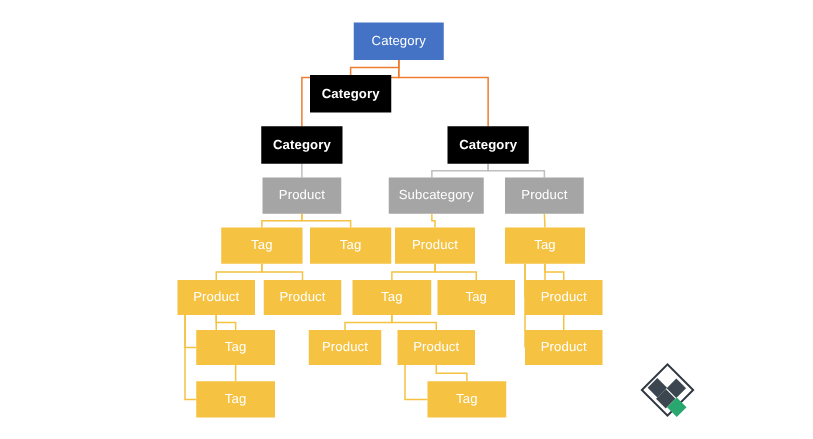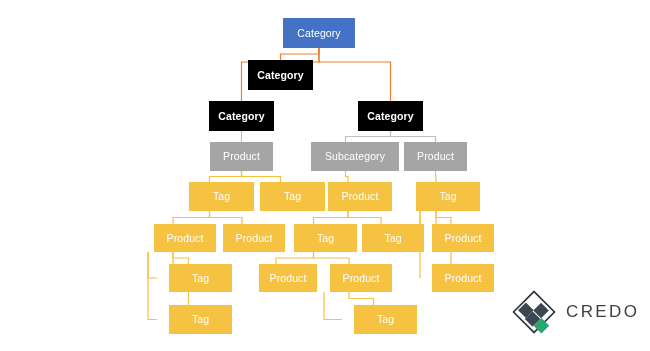--- a/index.html
+++ b/index.html
@@ -32,21 +32,21 @@
     font-size: 10.5px;
     letter-spacing: 0.1px;
     line-height: 1;
     box-sizing: border-box;
     white-space: nowrap;
     z-index: 2;
   }
   .node.blue   { background: #4472c4; }
   .node.orange { background: #000000; font-weight: bold; }
   .node.gray   { background: #a5a5a5; }
-  .node.yellow { background: #f5c242; margin-left: 12px; }
+  .node.yellow { background: #f5c242; }
 
   
   #credo-logo {
     position: absolute;
     left: 512px;
     top: 289px;
     width: 130px;
     height: 46px;
     display: flex;
     align-items: center;
@@ -108,21 +108,21 @@
       </div>
       <div class="node orange" style="left: 209px; top: 101px; width: 65px; height: 30px;">
         <span>Category</span>
       </div>
       <div class="node orange" style="left: 358px; top: 101px; width: 65px; height: 30px;">
         <span>Category</span>
       </div>
       <div class="node gray" style="left: 210px; top: 142px; width: 63px; height: 29px;">
         <span>Product</span>
       </div>
-      <div class="node gray" style="left: 311px; top: 142px; width: 88px; height: 29px; text-align: center;">
+      <div class="node gray" style="left: 311px; top: 142px; width: 76px; height: 29px; text-align: center;">
         <span>Subcategory</span>
       </div>
       <div class="node gray" style="left: 404px; top: 142px; width: 63px; height: 29px;">
         <span>Product</span>
       </div>
       <div class="node yellow" style="left: 177px; top: 182px; width: 65px; height: 29px;">
         <span>Tag</span>
       </div>
       <div class="node yellow" style="left: 248px; top: 182px; width: 65px; height: 29px;">
         <span>Tag</span>
@@ -171,16 +171,15 @@
   <div id="credo-logo">
     <svg id="credo-mark" viewBox="0 0 44 44">
       <g transform="translate(22,22) rotate(45)">
         <rect x="-14.5" y="-14.5" width="29" height="29" fill="none" stroke="#2f3640" stroke-width="1.6"></rect>
         <rect x="-1.5" y="-11.5" width="11" height="11" fill="#3c4650"></rect>
         <rect x="-1.5" y="0.5" width="11" height="11" fill="#3c4650"></rect>
         <rect x="-12.5" y="-1" width="11" height="11" fill="#3c4650"></rect>
         <rect x="9.5" y="-1" width="11" height="11" fill="#28a76f"></rect>
       </g>
     </svg>
-    <span id="credo-word">CREDO</span>
   </div>
 
 </div>
 
 </body></html>

